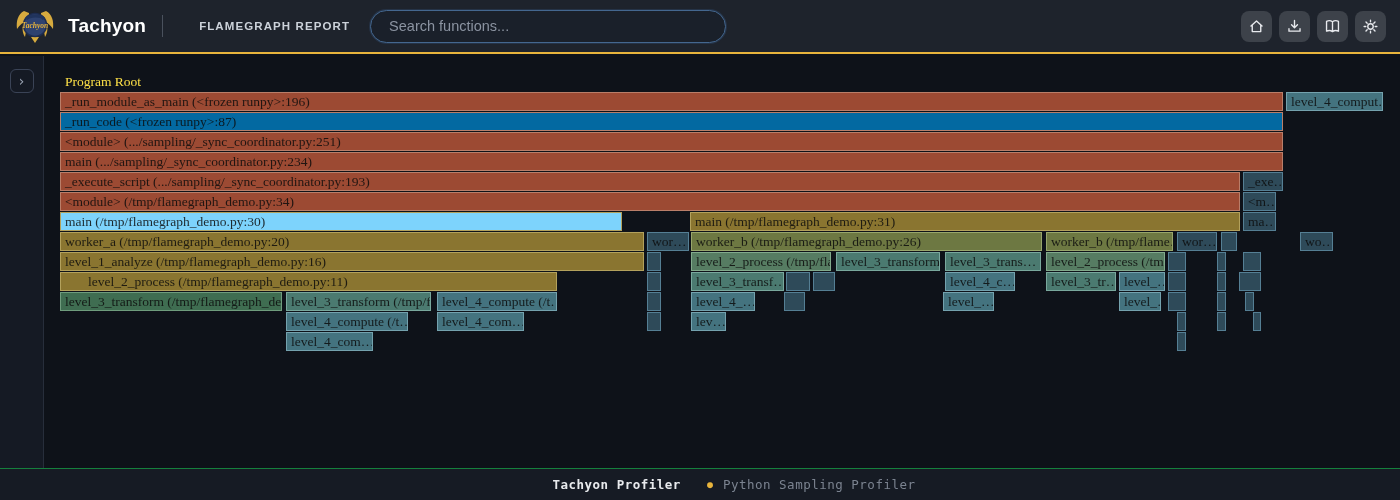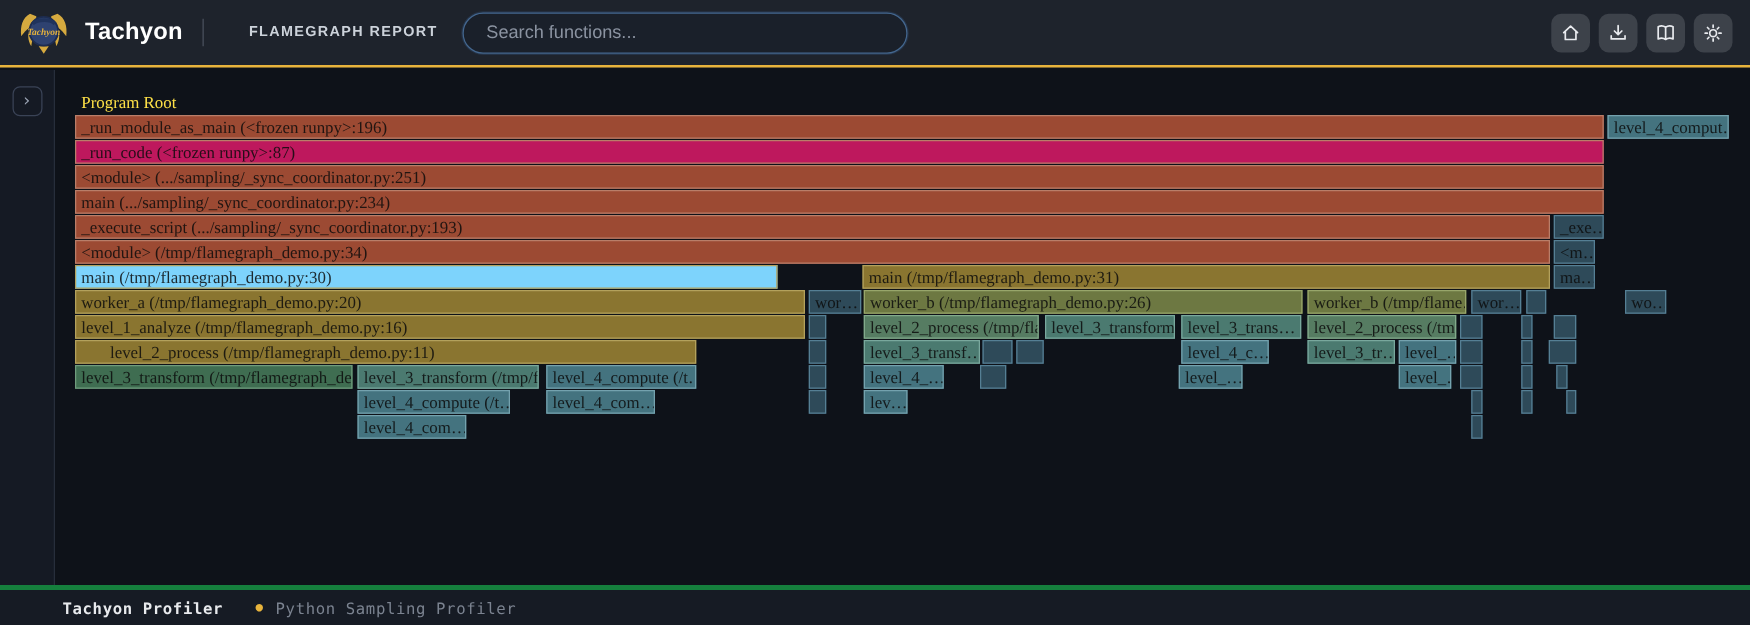--- a/index.html
+++ b/index.html
@@ -29,23 +29,23 @@
   
   .sidebar{position:absolute;top:56px;left:0;width:43px;bottom:32px;background:#151a24;
            border-right:1px solid #272e3b;z-index:3;}
   .sb-toggle{display:block;margin:13px auto 0;width:24px;height:24px;border-radius:6px;
              background:transparent;border:1px solid #3a4356;color:#9aa3b3;font-size:14px;
              line-height:21px;text-align:center;cursor:pointer;padding:0;
              font-family:"DejaVu Sans",sans-serif;}
 
   
   .statusbar{position:absolute;left:0;right:0;bottom:0;height:32px;background:#161b24;
-             border-top:4px solid #15803d;display:flex;align-items:center;
-             padding-left:50px;box-sizing:border-box;z-index:5;
-             font-family:"DejaVu Sans Mono",monospace;font-size:12.5px;}
+             border-top:1px solid #15803d;display:flex;align-items:center;
+             padding-left:68px;box-sizing:border-box;z-index:5;
+             font-family:"DejaVu Sans Mono",monospace;font-size:12.5px;justify-content:center;}
   .status-app{color:#e8eaed;font-weight:bold;letter-spacing:.5px;}
   .status-dot{color:#e8b43c;margin:0 10px 0 26px;font-size:10px;}
   .status-sub{color:#7b8390;letter-spacing:.5px;}
 
   
   .flame{position:absolute;left:44px;top:56px;right:0;bottom:32px;background:#0e1219;overflow:hidden;}
   .bar{position:absolute;height:19px;box-sizing:border-box;border:1px solid transparent;
        font-family:"Liberation Serif",serif;font-size:13.5px;line-height:16px;
        color:rgba(12,12,12,.85);padding:1px 2px 0 4px;overflow:hidden;
        white-space:nowrap;cursor:pointer;}
@@ -98,21 +98,21 @@
   </div>
 
   <div class="sidebar">
     <button class="sb-toggle">›</button>
   </div>
 
   <div class="flame">
       <div class="bar root" title="Program Root" style="left: 16px; top: 16px; width: 1324px;">Program Root</div>
       <div class="bar" title="_run_module_as_main (&lt;frozen runpy&gt;:196)" style="left: 16px; top: 36px; width: 1223px; background: rgb(156, 74, 51); border-color: rgb(185, 126, 105);">_run_module_as_main (&lt;frozen runpy&gt;:196)</div>
       <div class="bar" title="level_4_comput…" style="left: 1242px; top: 36px; width: 97px; background: rgb(68, 115, 127); border-color: rgb(116, 162, 174);">level_4_comput…</div>
-      <div class="bar" title="_run_code (&lt;frozen runpy&gt;:87)" style="left: 16px; top: 56px; width: 1223px; background: #be185d; border-color: rgb(185, 126, 105);">_run_code (&lt;frozen runpy&gt;:87)</div>
+      <div class="bar" title="_run_code (&lt;frozen runpy&gt;:87)" style="left: 16px; top: 56px; width: 1223px; background: #0369a1; border-color: rgb(185, 126, 105);">_run_code (&lt;frozen runpy&gt;:87)</div>
       <div class="bar" title="&lt;module&gt; (.../sampling/_sync_coordinator.py:251)" style="left: 16px; top: 76px; width: 1223px; background: rgb(156, 74, 51); border-color: rgb(185, 126, 105);">&lt;module&gt; (.../sampling/_sync_coordinator.py:251)</div>
       <div class="bar" title="main (.../sampling/_sync_coordinator.py:234)" style="left: 16px; top: 96px; width: 1223px; background: rgb(156, 74, 51); border-color: rgb(185, 126, 105);">main (.../sampling/_sync_coordinator.py:234)</div>
       <div class="bar" title="_execute_script (.../sampling/_sync_coordinator.py:193)" style="left: 16px; top: 116px; width: 1180px; background: rgb(156, 74, 51); border-color: rgb(185, 126, 105);">_execute_script (.../sampling/_sync_coordinator.py:193)</div>
       <div class="bar" title="_exe…" style="left: 1199px; top: 116px; width: 40px; background: rgb(46, 74, 89); border-color: rgb(85, 127, 148);">_exe…</div>
       <div class="bar" title="&lt;module&gt; (/tmp/flamegraph_demo.py:34)" style="left: 16px; top: 136px; width: 1180px; background: rgb(156, 74, 51); border-color: rgb(185, 126, 105);">&lt;module&gt; (/tmp/flamegraph_demo.py:34)</div>
       <div class="bar" title="&lt;m…" style="left: 1199px; top: 136px; width: 33px; background: rgb(46, 74, 89); border-color: rgb(85, 127, 148);">&lt;m…</div>
       <div class="bar" title="main (/tmp/flamegraph_demo.py:30)" style="left: 16px; top: 156px; width: 562px; background: #7dd3fc; border-color: rgb(179, 161, 92);">main (/tmp/flamegraph_demo.py:30)</div>
       <div class="bar" title="main (/tmp/flamegraph_demo.py:31)" style="left: 646px; top: 156px; width: 550px; background: rgb(138, 117, 48); border-color: rgb(179, 161, 92);">main (/tmp/flamegraph_demo.py:31)</div>
       <div class="bar" title="ma…" style="left: 1199px; top: 156px; width: 33px; background: rgb(46, 74, 89); border-color: rgb(85, 127, 148);">ma…</div>
       <div class="bar" title="worker_a (/tmp/flamegraph_demo.py:20)" style="left: 16px; top: 176px; width: 584px; background: rgb(138, 117, 48); border-color: rgb(179, 161, 92);">worker_a (/tmp/flamegraph_demo.py:20)</div>

